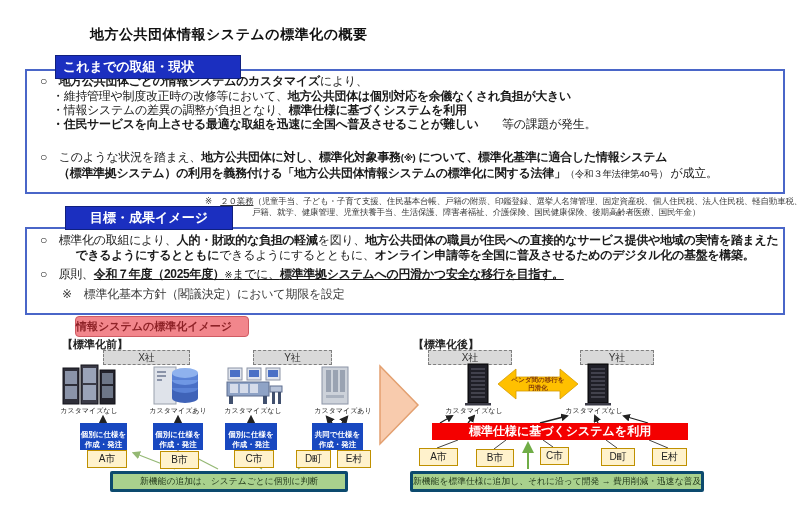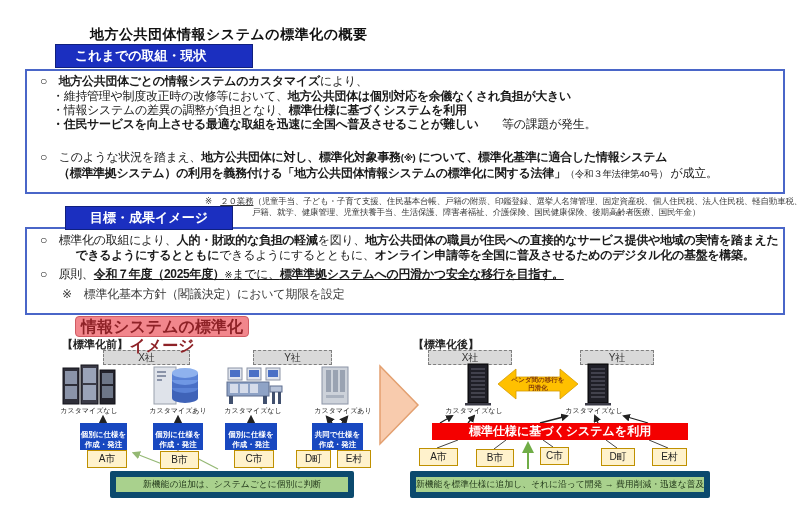--- a/index.html
+++ b/index.html
@@ -9,44 +9,44 @@
   .b{font-weight:bold;}
   .u{text-decoration:underline;}
   .sm{font-size:9.5px;}
   .title{font-size:14px;font-weight:bold;letter-spacing:.5px;color:#111;}
   .sec-label{background:#1b2fc0;color:#fff;font-weight:bold;font-size:13px;
              line-height:24px;height:24px;z-index:3;box-shadow:0 0 0 1px #10207e inset;}
   .sec-box{border:2px solid #4a66c8;background:#fff;z-index:1;}
   .line{white-space:nowrap;font-size:12px;letter-spacing:-0.3px;line-height:15px;z-index:2;}
   .note{font-size:8.5px;letter-spacing:-0.2px;color:#3a3a3a;white-space:nowrap;z-index:2;}
   .badge{background:#f2868c;border:1.5px solid #cf5b63;border-radius:4px;color:#8e2227;
-         font-weight:bold;font-size:16px;text-align:center;line-height:19px;z-index:2;}
+         font-weight:bold;font-size:11px;text-align:left;line-height:19px;z-index:2;}
   .cap{font-weight:bold;font-size:11px;color:#222;}
   .vendor{background:#d9d9d9;border:1px dashed #7f7f7f;font-size:10px;color:#333;
           text-align:center;line-height:13px;}
   .custom{font-size:7px;color:#222;text-align:center;white-space:nowrap;}
   .spec{background:#1848c0;color:#fff;font-weight:bold;font-size:7.5px;line-height:9.5px;
         text-align:center;padding-top:7px;}
   .muni{background:#fff2cc;border:1px solid #bf9000;font-size:10px;color:#222;
         text-align:center;line-height:16px;height:16px;}
-  .gnote{background:#a9d18d;border:6px solid #0c4a6e;font-size:8.8px;color:#243a1c;
+  .gnote{background:#a9d18d;border:3px solid #0c4a6e;font-size:8.8px;color:#243a1c;
          text-align:center;line-height:15px;height:15px;white-space:nowrap;border-radius:2px;}
   .redbanner{background:#f40000;color:#fff;font-weight:bold;font-size:12px;text-align:center;
              line-height:17px;height:17px;z-index:2;}
   .arrtext{font-size:6.5px;line-height:8px;font-weight:bold;color:#843c0c;text-align:center;z-index:3;}
   svg{display:block;}
 </style>
 </head>
 <body>
 
 <div class="slide">
 
   <div class="abs title" style="left:90px;top:26px;">地方公共団体情報システムの標準化の概要</div>
 
-  <div class="abs sec-label" style="left:55px;top:44px;width:178px;padding-left:20px;">これまでの取組・現状</div>
+  <div class="abs sec-label" style="left:55px;top:55px;width:178px;padding-left:8px;">これまでの取組・現状</div>
   <div class="abs sec-box" style="left:25px;top:69px;width:756px;height:121px;"></div>
   <div class="abs line" style="left:40px;top:74px;"><span>○　</span><span class="b">地方公共団体ごとの情報システムのカスタマイズ</span><span>により、</span></div>
   <div class="abs line" style="left:52px;top:89px;"><span>・維持管理や制度改正時の改修等において、</span><span class="b">地方公共団体は個別対応を余儀なくされ負担が大きい</span></div>
   <div class="abs line" style="left:52px;top:103px;"><span>・情報システムの差異の調整が負担となり、</span><span class="b">標準仕様に基づくシステムを利用</span></div>
   <div class="abs line" style="left:52px;top:117px;"><span class="b">・住民サービスを向上させる最適な取組を迅速に全国へ普及させることが難しい</span><span>　　等の課題が発生。</span></div>
   <div class="abs line" style="left:40px;top:150px;"><span>○　このような状況を踏まえ、</span><span class="b">地方公共団体に対し、標準化対象事務</span><span class="b sm">(※)</span><span class="b"> について、標準化基準に適合した情報システム</span></div>
   <div class="abs line" style="left:58px;top:166px;"><span class="b">（標準準拠システム）の利用を義務付ける「地方公共団体情報システムの標準化に関する法律」</span><span class="sm">（令和３年法律第40号）</span><span> が成立。</span></div>
 
   <div class="abs note" style="left:205px;top:196px;"><span>※　</span><span class="u">２０業務</span><span>（児童手当、子ども・子育て支援、住民基本台帳、戸籍の附票、印鑑登録、選挙人名簿管理、固定資産税、個人住民税、法人住民税、軽自動車税、</span></div>
   <div class="abs note" style="left:252px;top:207px;">戸籍、就学、健康管理、児童扶養手当、生活保護、障害者福祉、介護保険、国民健康保険、後期高齢者医療、国民年金）</div>

